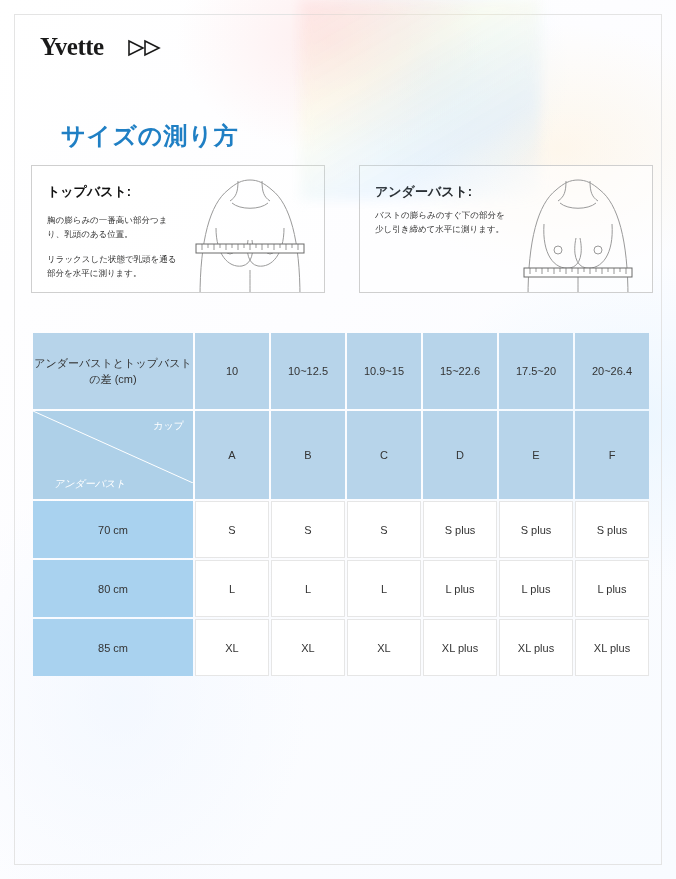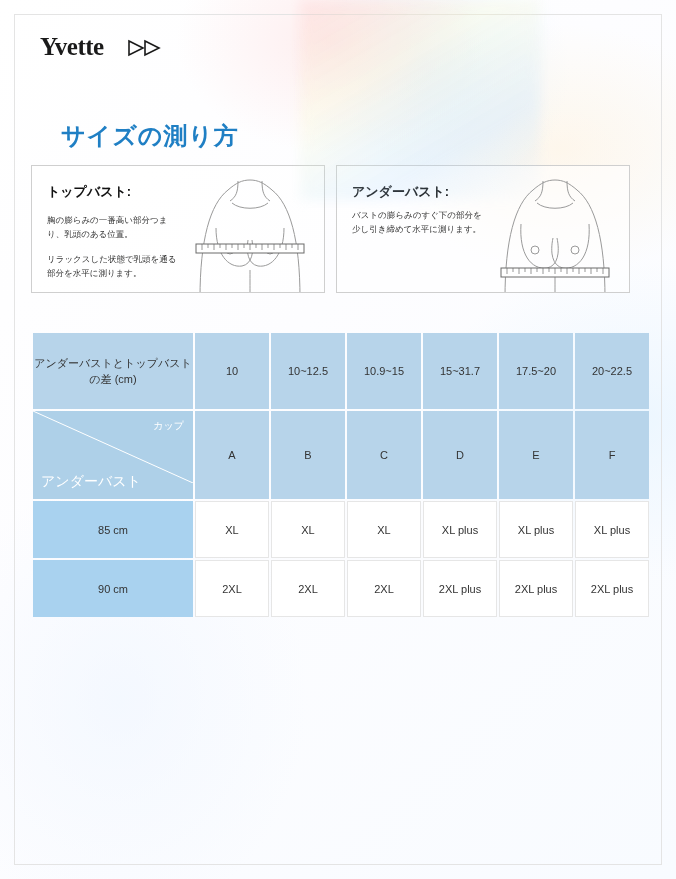--- a/index.html
+++ b/index.html
@@ -83,21 +83,21 @@
     position: absolute;
     top: 165px;
     width: 294px;
     height: 128px;
     border: 1px solid #cfcfcf;
     box-sizing: border-box;
     background: rgba(255,255,255,0.55);
     overflow: hidden;
   }
   .card-left { left: 31px; }
-  .card-right { left: 336px; padding-left: 9px; }
+  .card-right { left: 359px; padding-left: 9px; }
   .card-title {
     position: absolute;
     left: 15px; top: 17px;
     font-size: 13px;
     font-weight: bold;
     color: #111;
   }
   .card-text {
     position: absolute;
     left: 15px;
@@ -171,23 +171,24 @@
   }
   .hdr-cup-inner .diag svg { display: block; }
   .cup-label {
     position: absolute;
     right: 9px; top: 8px;
     font-size: 10px;
     color: #fff;
   }
   .under-label {
     position: absolute;
-    left: 8px; bottom: 8px;
-    font-size: 14px;
+    left: 21px; bottom: 8px;
+    font-size: 10px;
     color: #fff;
+    font-style: italic;
   }
   .hdr-letter {
     background: #b7d4ea;
     color: #ffffff;
     height: 72px;
     font-size: 12px;
   }
   .row-head {
     background: #a9d2ef;
     color: #ffffff;
@@ -325,23 +326,23 @@
         <col class="c-col">
           <col class="c-col">
           <col class="c-col">
       </colgroup>
       <tbody>
         <tr>
           <td class="hdr-diff">アンダーバストとトップバストの差 (cm)</td>
           <td class="hdr-num">10</td>
           <td class="hdr-num">10~12.5</td>
           <td class="hdr-num">10.9~15</td>
-          <td class="hdr-num">15~31.7</td>
+          <td class="hdr-num">15~22.6</td>
           <td class="hdr-num">17.5~20</td>
-          <td class="hdr-num">20~22.5</td>
+          <td class="hdr-num">20~26.4</td>
         </tr>
         <tr>
           <td class="hdr-cup">
             <div class="hdr-cup-inner">
               <div class="diag">
                 <svg width="160" height="72" viewBox="0 0 160 72" preserveAspectRatio="none">
                   <line x1="0" y1="0" x2="160" y2="72" stroke="#ffffff" stroke-width="1"></line>
                 </svg>
               </div>
               <span class="cup-label">カップ</span>
@@ -350,33 +351,42 @@
           </td>
           <td class="hdr-letter">A</td>
           <td class="hdr-letter">B</td>
           <td class="hdr-letter">C</td>
           <td class="hdr-letter">D</td>
           <td class="hdr-letter">E</td>
           <td class="hdr-letter">F</td>
         </tr>
 
         <tr>
+          <td class="row-head">70 cm</td>
+          <td class="cell">S</td>
+          <td class="cell">S</td>
+          <td class="cell">S</td>
+          <td class="cell">S plus</td>
+          <td class="cell">S plus</td>
+          <td class="cell">S plus</td>
+        </tr>
+        <tr>
+          <td class="row-head">80 cm</td>
+          <td class="cell">L</td>
+          <td class="cell">L</td>
+          <td class="cell">L</td>
+          <td class="cell">L plus</td>
+          <td class="cell">L plus</td>
+          <td class="cell">L plus</td>
+        </tr>
+        <tr>
           <td class="row-head">85 cm</td>
           <td class="cell">XL</td>
           <td class="cell">XL</td>
           <td class="cell">XL</td>
           <td class="cell">XL plus</td>
           <td class="cell">XL plus</td>
           <td class="cell">XL plus</td>
         </tr>
-        <tr>
-          <td class="row-head">90 cm</td>
-          <td class="cell">2XL</td>
-          <td class="cell">2XL</td>
-          <td class="cell">2XL</td>
-          <td class="cell">2XL plus</td>
-          <td class="cell">2XL plus</td>
-          <td class="cell">2XL plus</td>
-        </tr>
       </tbody>
     </table>
   </div>
 </div>
 
 </body></html>

